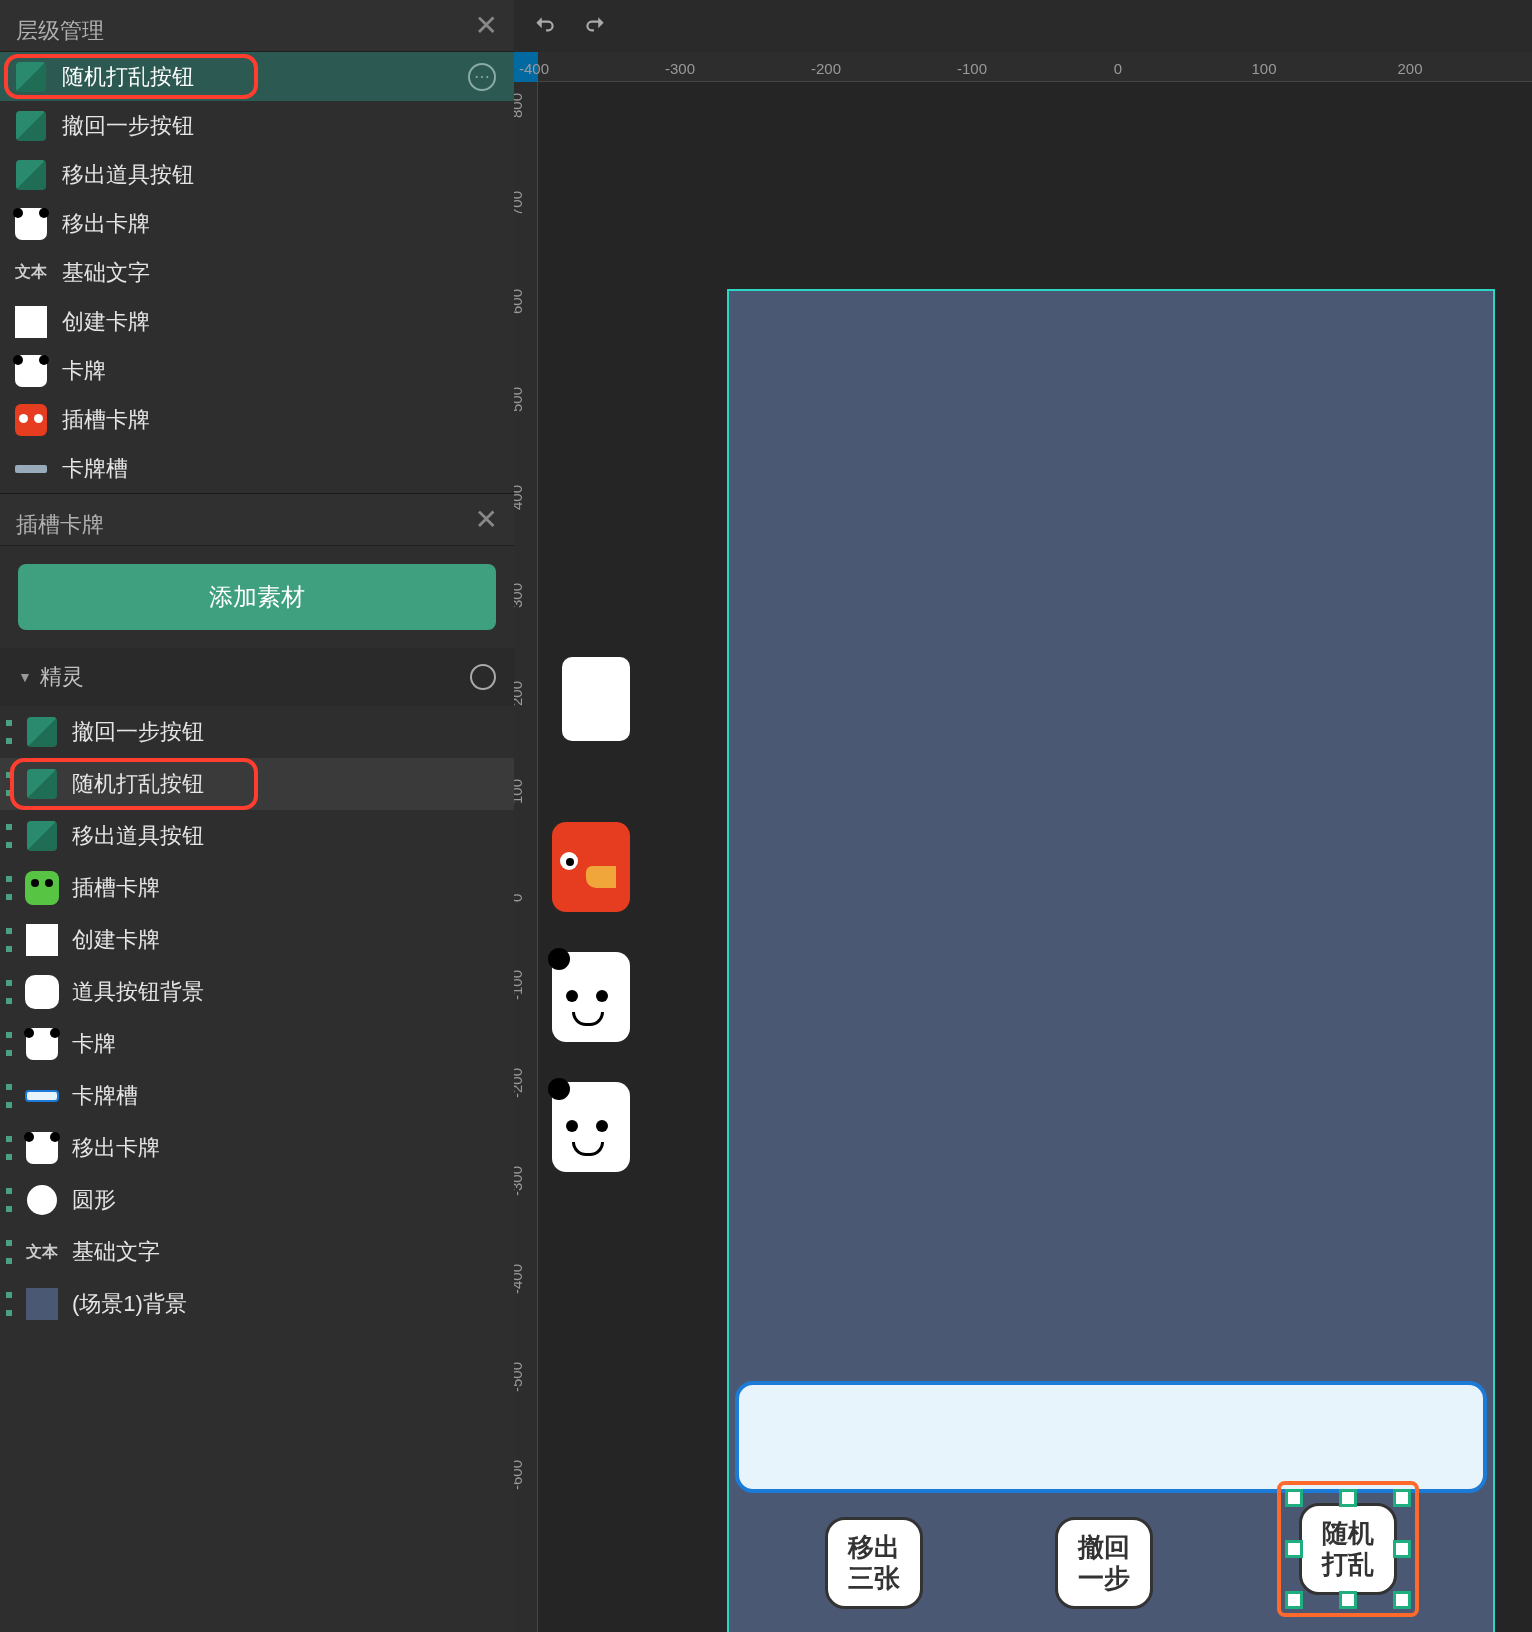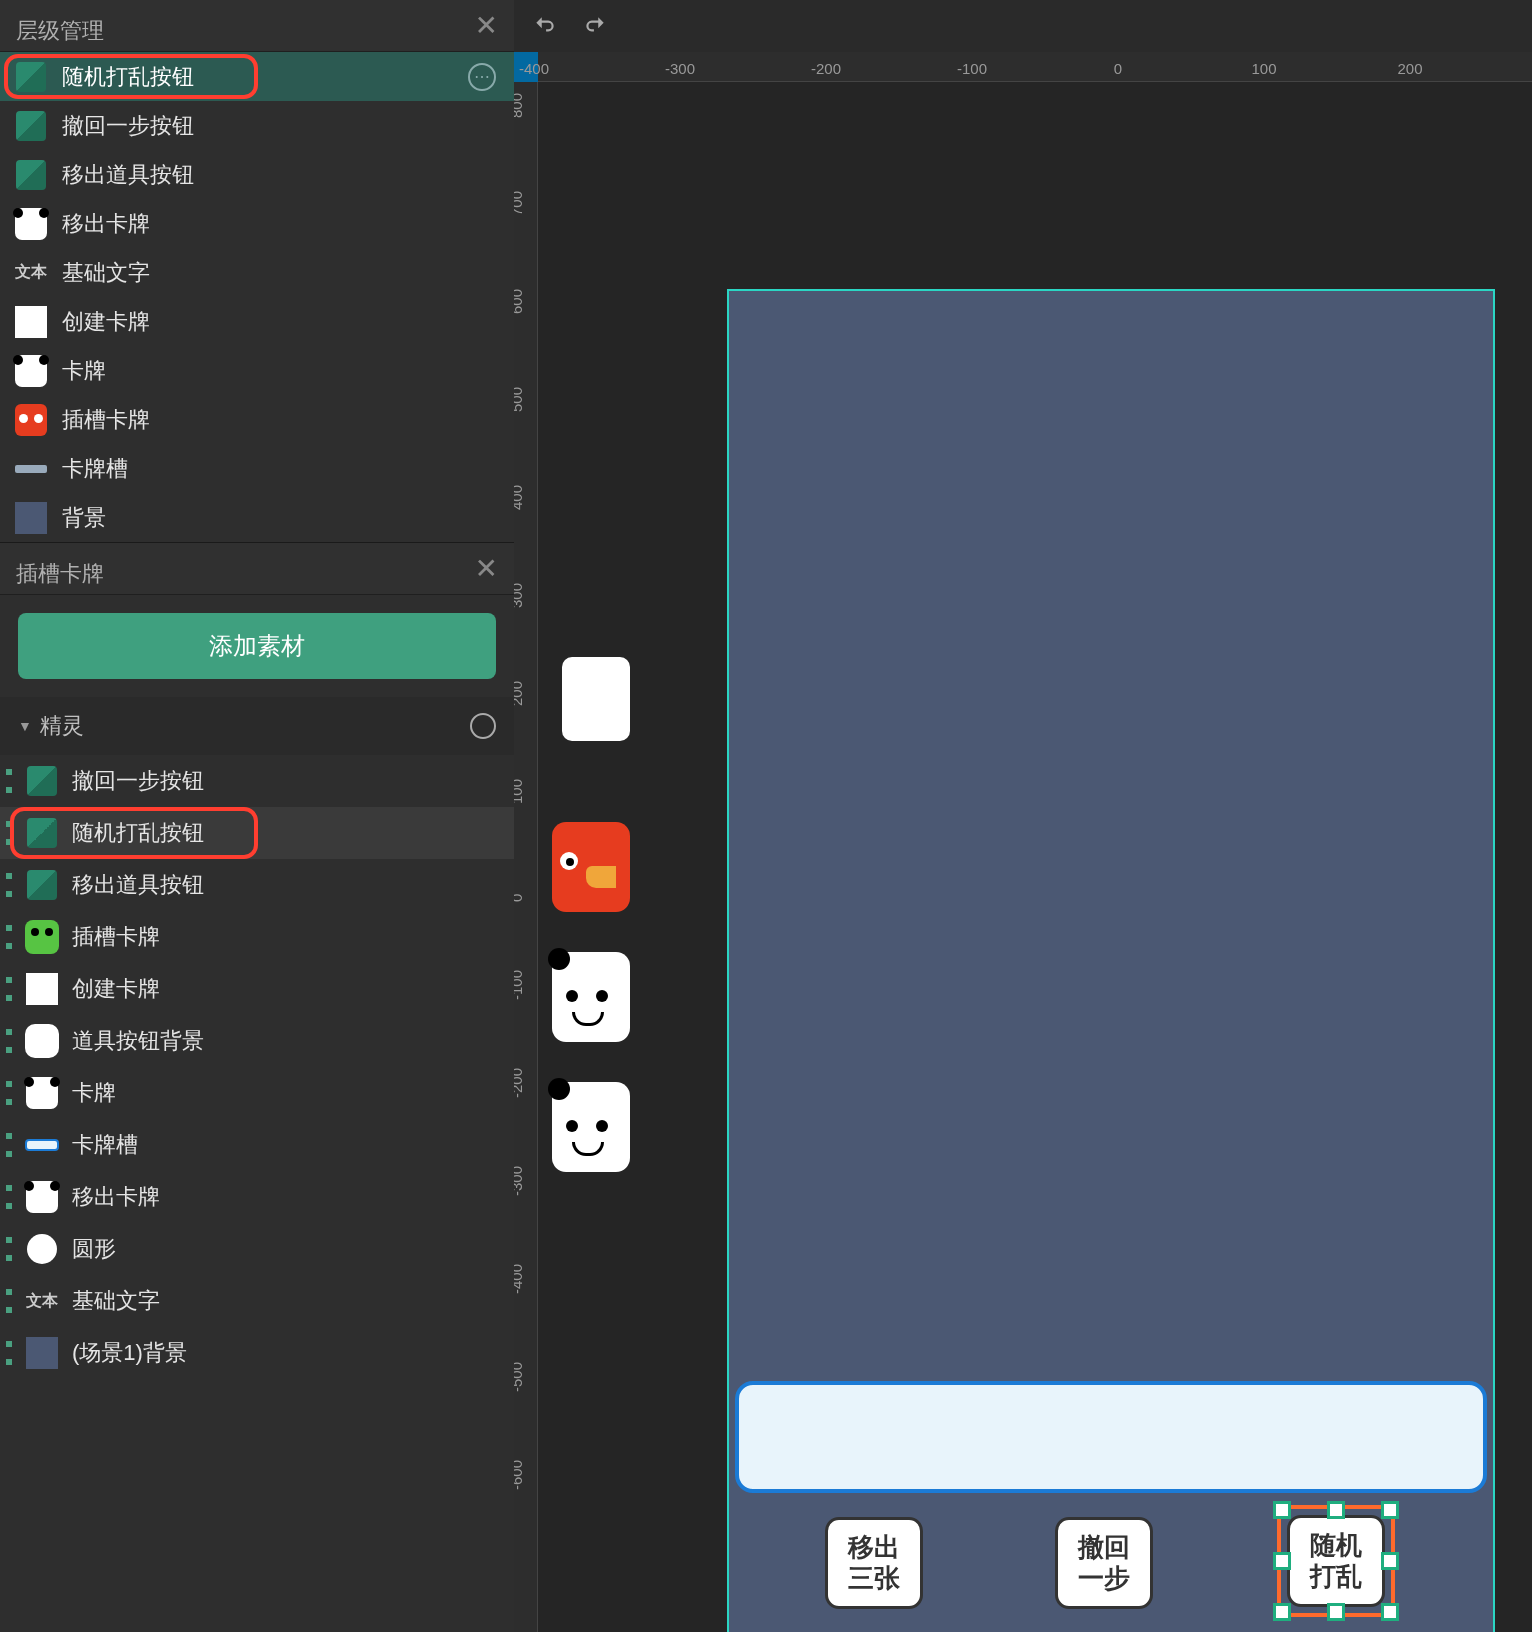--- a/index.html
+++ b/index.html
@@ -270,32 +270,32 @@
   background: #e8f4fb;
   border: 4px solid #1b7bd6;
   border-radius: 18px;
 }
 .game-btn {
   position: absolute;
   width: 98px;
   height: 92px;
   background: #fff;
   border: 3px solid #333;
-  border-radius: 14px;
+  border-radius: 20px;
   display: flex;
   align-items: center;
   justify-content: center;
   text-align: center;
   font-size: 26px;
   font-weight: 700;
   color: #333;
   line-height: 1.2;
 }
 .game-btn-highlight {
-  padding: 6px;
+  padding: 18px;
   border: 4px solid #ff6a2c;
   border-radius: 8px;
 }
 .sel-handles {
   position: absolute;
   inset: -8px;
   pointer-events: none;
 }
 .sel-handles span {
   position: absolute;
@@ -400,26 +400,20 @@
             <div class="parrot-face"></div>
           </div>
         <div class="label">插槽卡牌</div>
       </div>
       <div class="layer-item">
         <div class="icon-box">
             <div class="hline"></div>
           </div>
         <div class="label">卡牌槽</div>
       </div>
-      <div class="layer-item">
-        <div class="icon-box">
-            <div class="solid-box"></div>
-          </div>
-        <div class="label">背景</div>
-      </div>
     </div>
 
     <div class="asset-panel">
       <div class="panel-header">
         <div class="panel-title">插槽卡牌</div>
         <div class="close-icon">✕</div>
       </div>
 
       <div class="add-asset-btn">
         <span>添加素材</span>

